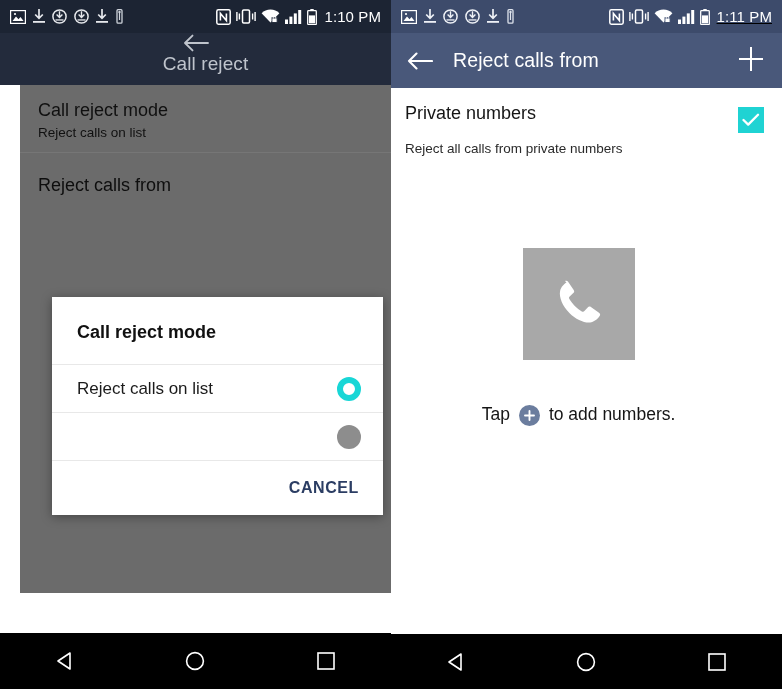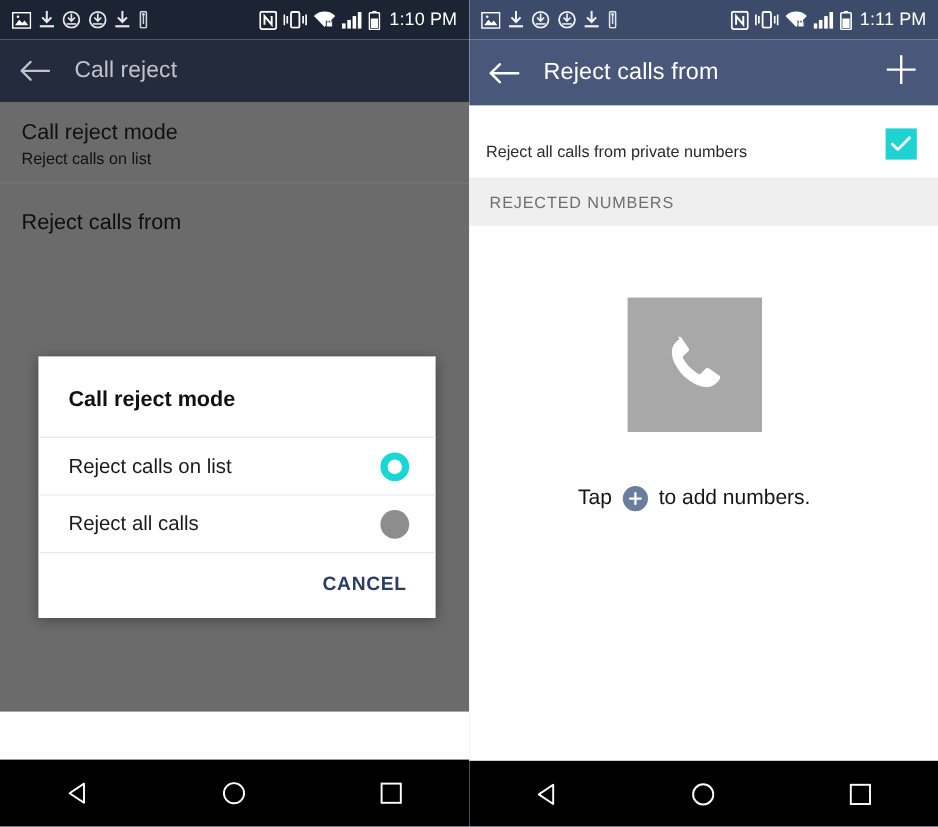--- a/index.html
+++ b/index.html
@@ -1,18 +1,18 @@
 <!DOCTYPE html>
 <html><head>
 <meta charset="utf-8">
 <style>
   * { margin:0; padding:0; box-sizing:border-box; }
   html,body{ width:782px; height:689px; background:#ffffff;
     font-family:"Liberation Sans", sans-serif; -webkit-font-smoothing:antialiased; }
-  .stage{ position:relative; width:782px; height:689px; overflow:hidden; background:#4c1d95; }
+  .stage{ position:relative; width:782px; height:689px; overflow:hidden; background:#15803d; }
 
   
   .panel{ position:absolute; top:0; height:689px; width:391px; overflow:hidden; background:#fff; }
   .panel-left{ left:0; }
   .panel-right{ left:391px; }
 
   
   .statusbar{ position:relative; height:33px; display:flex; align-items:center;
               padding:0 10px 0 10px; }
   .sb-left{ display:flex; align-items:center; gap:7px; }
@@ -23,23 +23,23 @@
   .ic svg{ display:block; }
 
   
   .appbar{ position:relative; height:52px; display:flex; align-items:center; padding:0 16px; }
   .appbar .title{ font-size:19px; margin-left:20px; letter-spacing:.1px; }
   .appbar .plus{ margin-left:auto; }
   .back-arrow{ width:26px; height:20px; display:block; }
 
   
   .panel-left .statusbar{ background:#1c2433; }
-  .panel-left .appbar{ background:#232b3c; }
+  .panel-left .appbar{ background:#232b3c;flex-direction:column; }
   .panel-left .appbar .title{ color:#bfc4cc; }
-  .left-body{ position:relative; height:508px; background:#6b6b6b; }
+  .left-body{ position:relative; height:508px; background:#6b6b6b;margin-left:20px; }
 
   .settings-row{ padding:14px 18px 12px 18px; }
   .settings-row .rt{ font-size:18px; color:#101010; line-height:1.25; }
   .settings-row .rs{ font-size:13.5px; color:#111; margin-top:3px; }
   .row-div{ height:1px; background:#767676; }
   .settings-row2{ padding:22px 18px 22px 18px; }
   .settings-row2 .rt{ font-size:18px; color:#0e0e0e; }
 
   
   .dialog{ position:absolute; left:32px; top:212px; width:331px; background:#fff;
@@ -49,21 +49,21 @@
   .dlg-opt .lbl{ font-size:17px; color:#1b1b1b; }
   .dlg-div{ height:1px; background:#e8e8e8; margin:0 0 0 0; }
   .radio{ margin-left:auto; width:24px; height:24px; border-radius:50%; }
   .radio.off{ background:#8d8d8d; }
   .radio.on{ background:transparent; border:6px solid #18d6d6; }
   .dlg-actions{ display:flex; justify-content:flex-end; padding:18px 24px 18px 24px; }
   .dlg-cancel{ font-size:16px; font-weight:bold; color:#2b3d63; letter-spacing:.6px;
                background:none; border:none; cursor:pointer; font-family:inherit; }
 
   
-  .panel-right .statusbar{ background:#3d4b6b; }
+  .panel-right .statusbar{ background:#3d4b6b;text-decoration:underline; }
   .panel-right .appbar{ background:#49587a; height:55px; }
   .panel-right .appbar .title{ color:#ffffff; font-size:19.5px; }
   .right-body{ position:relative; height:546px; background:#fff; }
 
   .pn-row{ display:flex; align-items:flex-start; padding:15px 18px 14px 14px; }
   .pn-texts .t1{ font-size:18px; color:#151515; line-height:1.2; }
   .pn-texts .t2{ font-size:13.5px; color:#2a2a2a; margin-top:16px; }
   .checkbox{ margin-left:auto; margin-top:4px; width:26px; height:26px; background:#1fd3d3;
              display:flex; align-items:center; justify-content:center; }
 
@@ -202,21 +202,20 @@
 
         <div class="dlg-div"></div>
 
         <div class="dlg-opt">
           <span class="lbl">Reject calls on list</span>
           <span class="radio on"></span>
         </div>
         <div class="dlg-div"></div>
 
         <div class="dlg-opt">
-          <span class="lbl">Reject all calls</span>
           <span class="radio off"></span>
         </div>
         <div class="dlg-div"></div>
 
         <div class="dlg-actions">
           <button class="dlg-cancel">CANCEL</button>
         </div>
       </div>
     </div>
 
@@ -332,32 +331,30 @@
       <span class="title">Reject calls from</span>
       <span class="plus"><svg width="30" height="30" viewBox="0 0 30 30">
             <path d="M15 3 V27 M3 15 H27" stroke="#fff" stroke-width="2" stroke-linecap="butt"></path>
           </svg></span>
     </div>
 
     <div class="right-body">
 
       <div class="pn-row">
         <div class="pn-texts">
+          <div class="t1">Private numbers</div>
           <div class="t2">Reject all calls from private numbers</div>
         </div>
         <span class="checkbox">
           <svg width="18" height="14" viewBox="0 0 18 14">
               <path d="M1.5 7 L6.2 11.6 L16 1.8" stroke="#fff" stroke-width="2.3" fill="none" stroke-linecap="round" stroke-linejoin="round"></path>
             </svg>
         </span>
       </div>
 
-      <div class="section-hdr">
-        <span>REJECTED NUMBERS</span>
-      </div>
 
       <div class="empty">
         <div class="empty-badge">
           <svg width="62" height="62" viewBox="0 0 62 62">
               <path d="M18.5 9.5 c-2.2 1.1 -5.6 4.6 -6.4 8.4 c-1.3 6.2 2.4 15.1 9.3 22 c6.9 6.9 15.8 10.6 22 9.3 c3.8 -0.8 7.3 -4.2 8.4 -6.4 c0.7 -1.4 0.3 -2.3 -0.8 -3.1 l-8.1 -5.6 c-1.2 -0.8 -2.3 -0.6 -3.2 0.4 l-3.3 3.6 c-0.7 0.8 -1.6 0.9 -2.6 0.3 c-2.4 -1.4 -4.9 -3.3 -7 -5.4 c-2.1 -2.1 -4 -4.6 -5.4 -7 c-0.6 -1 -0.5 -1.9 0.3 -2.6 l3.6 -3.3 c1 -0.9 1.2 -2 0.4 -3.2 l-5.6 -8.1 c-0.8 -1.1 -1.7 -1.5 -3.1 -0.8 Z" fill="#ffffff"></path>
             </svg>
         </div>
         <div class="empty-text">
           <span>Tap</span>
           <span class="plus-badge">

